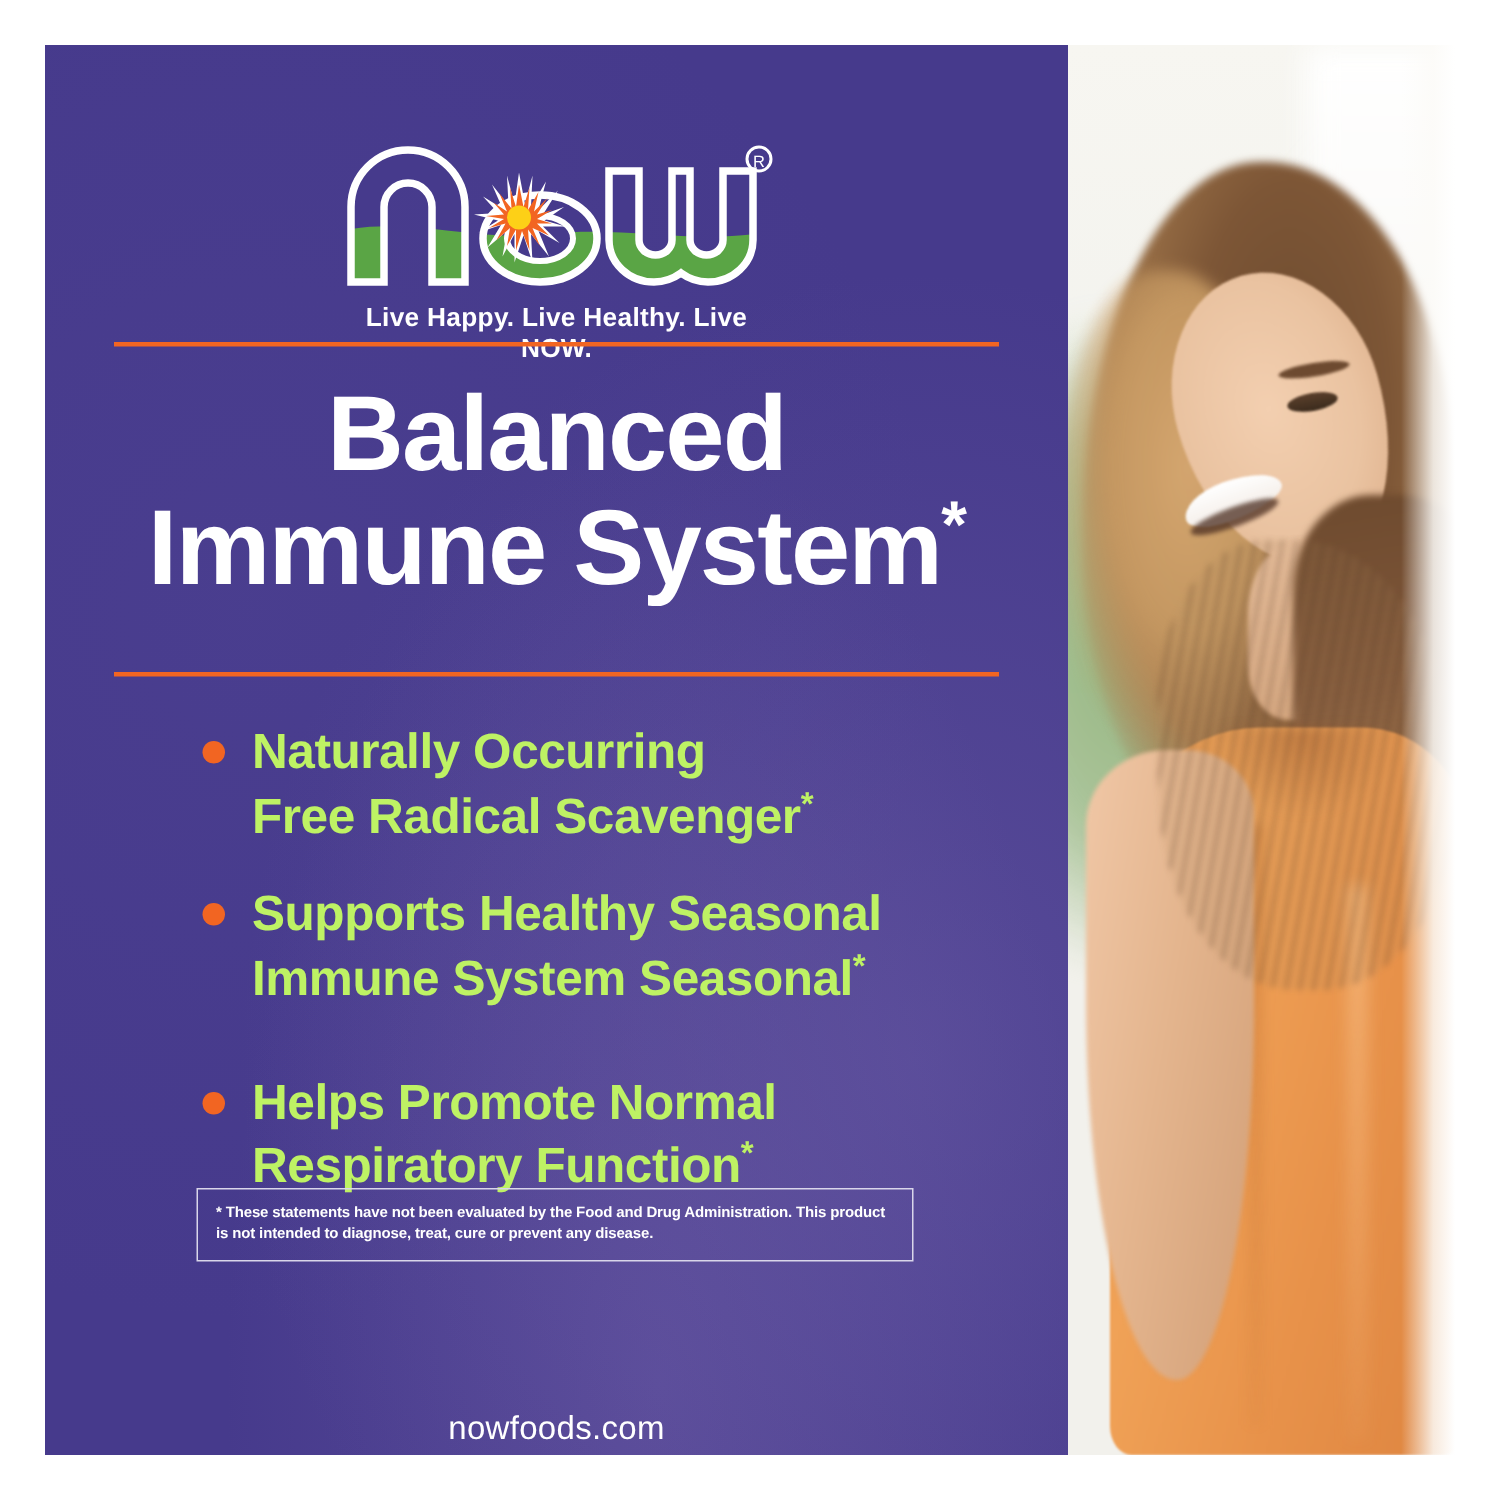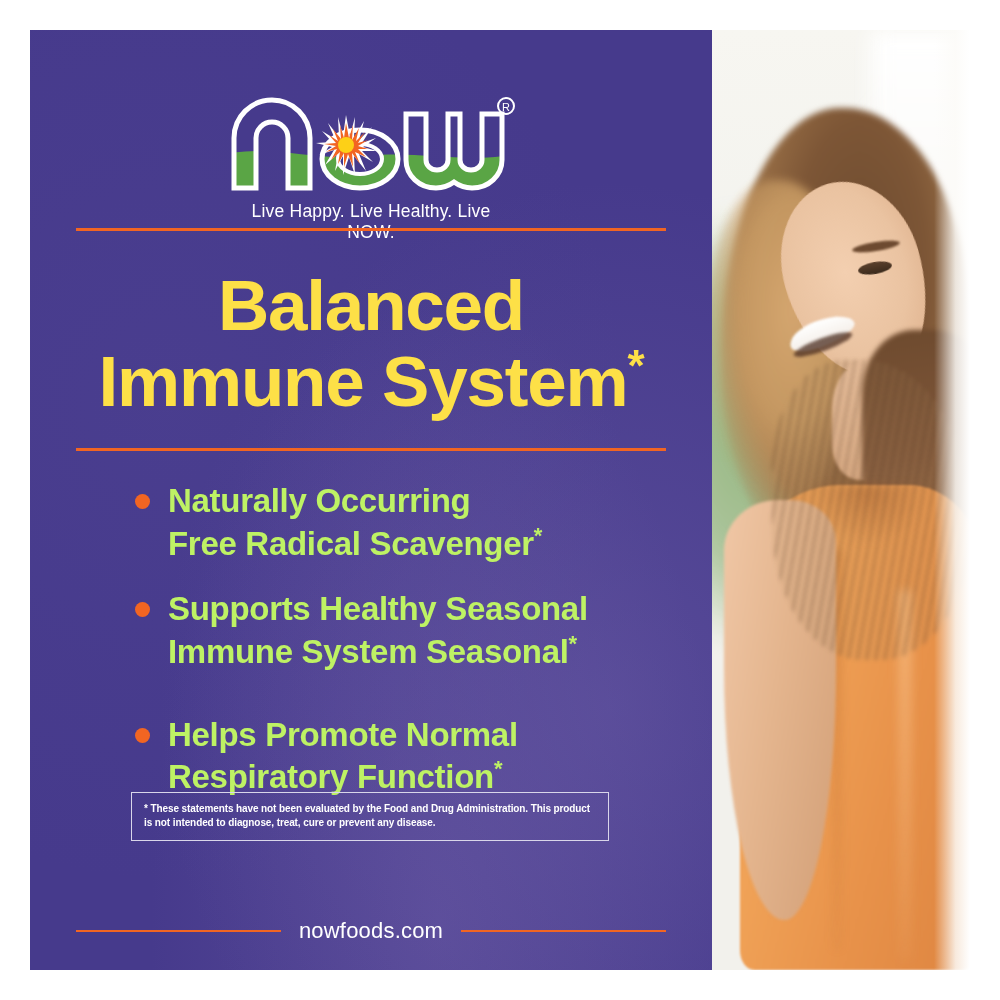--- a/index.html
+++ b/index.html
@@ -238,46 +238,45 @@
   .logo {
     position: relative;
     width: 290px;
   }
   .logo-mark { display: block; width: 290px; height: 105px; }
   .logo-tag {
     margin-top: 4px;
     text-align: center;
     color: #ffffff;
     font-size: 17.5px;
-    font-weight: 400;
+    font-weight: 700;
     letter-spacing: .2px;
     font-family: "Liberation Sans", sans-serif;
   }
 
   
   .rule {
     position: absolute;
     height: 3px;
     background: #f26522;
   }
   .rule-top    { left: 46px; width: 590px; top: 198px; }
   .rule-bottom { left: 46px; width: 590px; top: 418px; }
 
   
   .headline {
     position: absolute;
     left: 0; right: 0;
     top: 222px;
     text-align: center;
-    color: #fde047;
+    color: #ffffff;
     font-size: 71px;
     line-height: 1.07;
     font-weight: 700;
     letter-spacing: -1.2px;
-    margin-top: 16px;
   }
   .headline .star {
     font-size: 44px;
     vertical-align: super;
     line-height: 0;
     font-weight: 700;
   }
 
   
   .bullets {
@@ -332,20 +331,21 @@
   .footer {
     position: absolute;
     left: 0; right: 0;
     top: 888px;
     display: flex;
     align-items: center;
     justify-content: center;
     gap: 18px;
     padding: 0 46px;
     box-sizing: border-box;
+    flex-direction: column;
   }
   .footer .fr {
     flex: 1 1 auto;
     height: 2.5px;
     background: #f26522;
   }
   .footer .url {
     flex: 0 0 auto;
     color: #ffffff;
     font-size: 22px;

